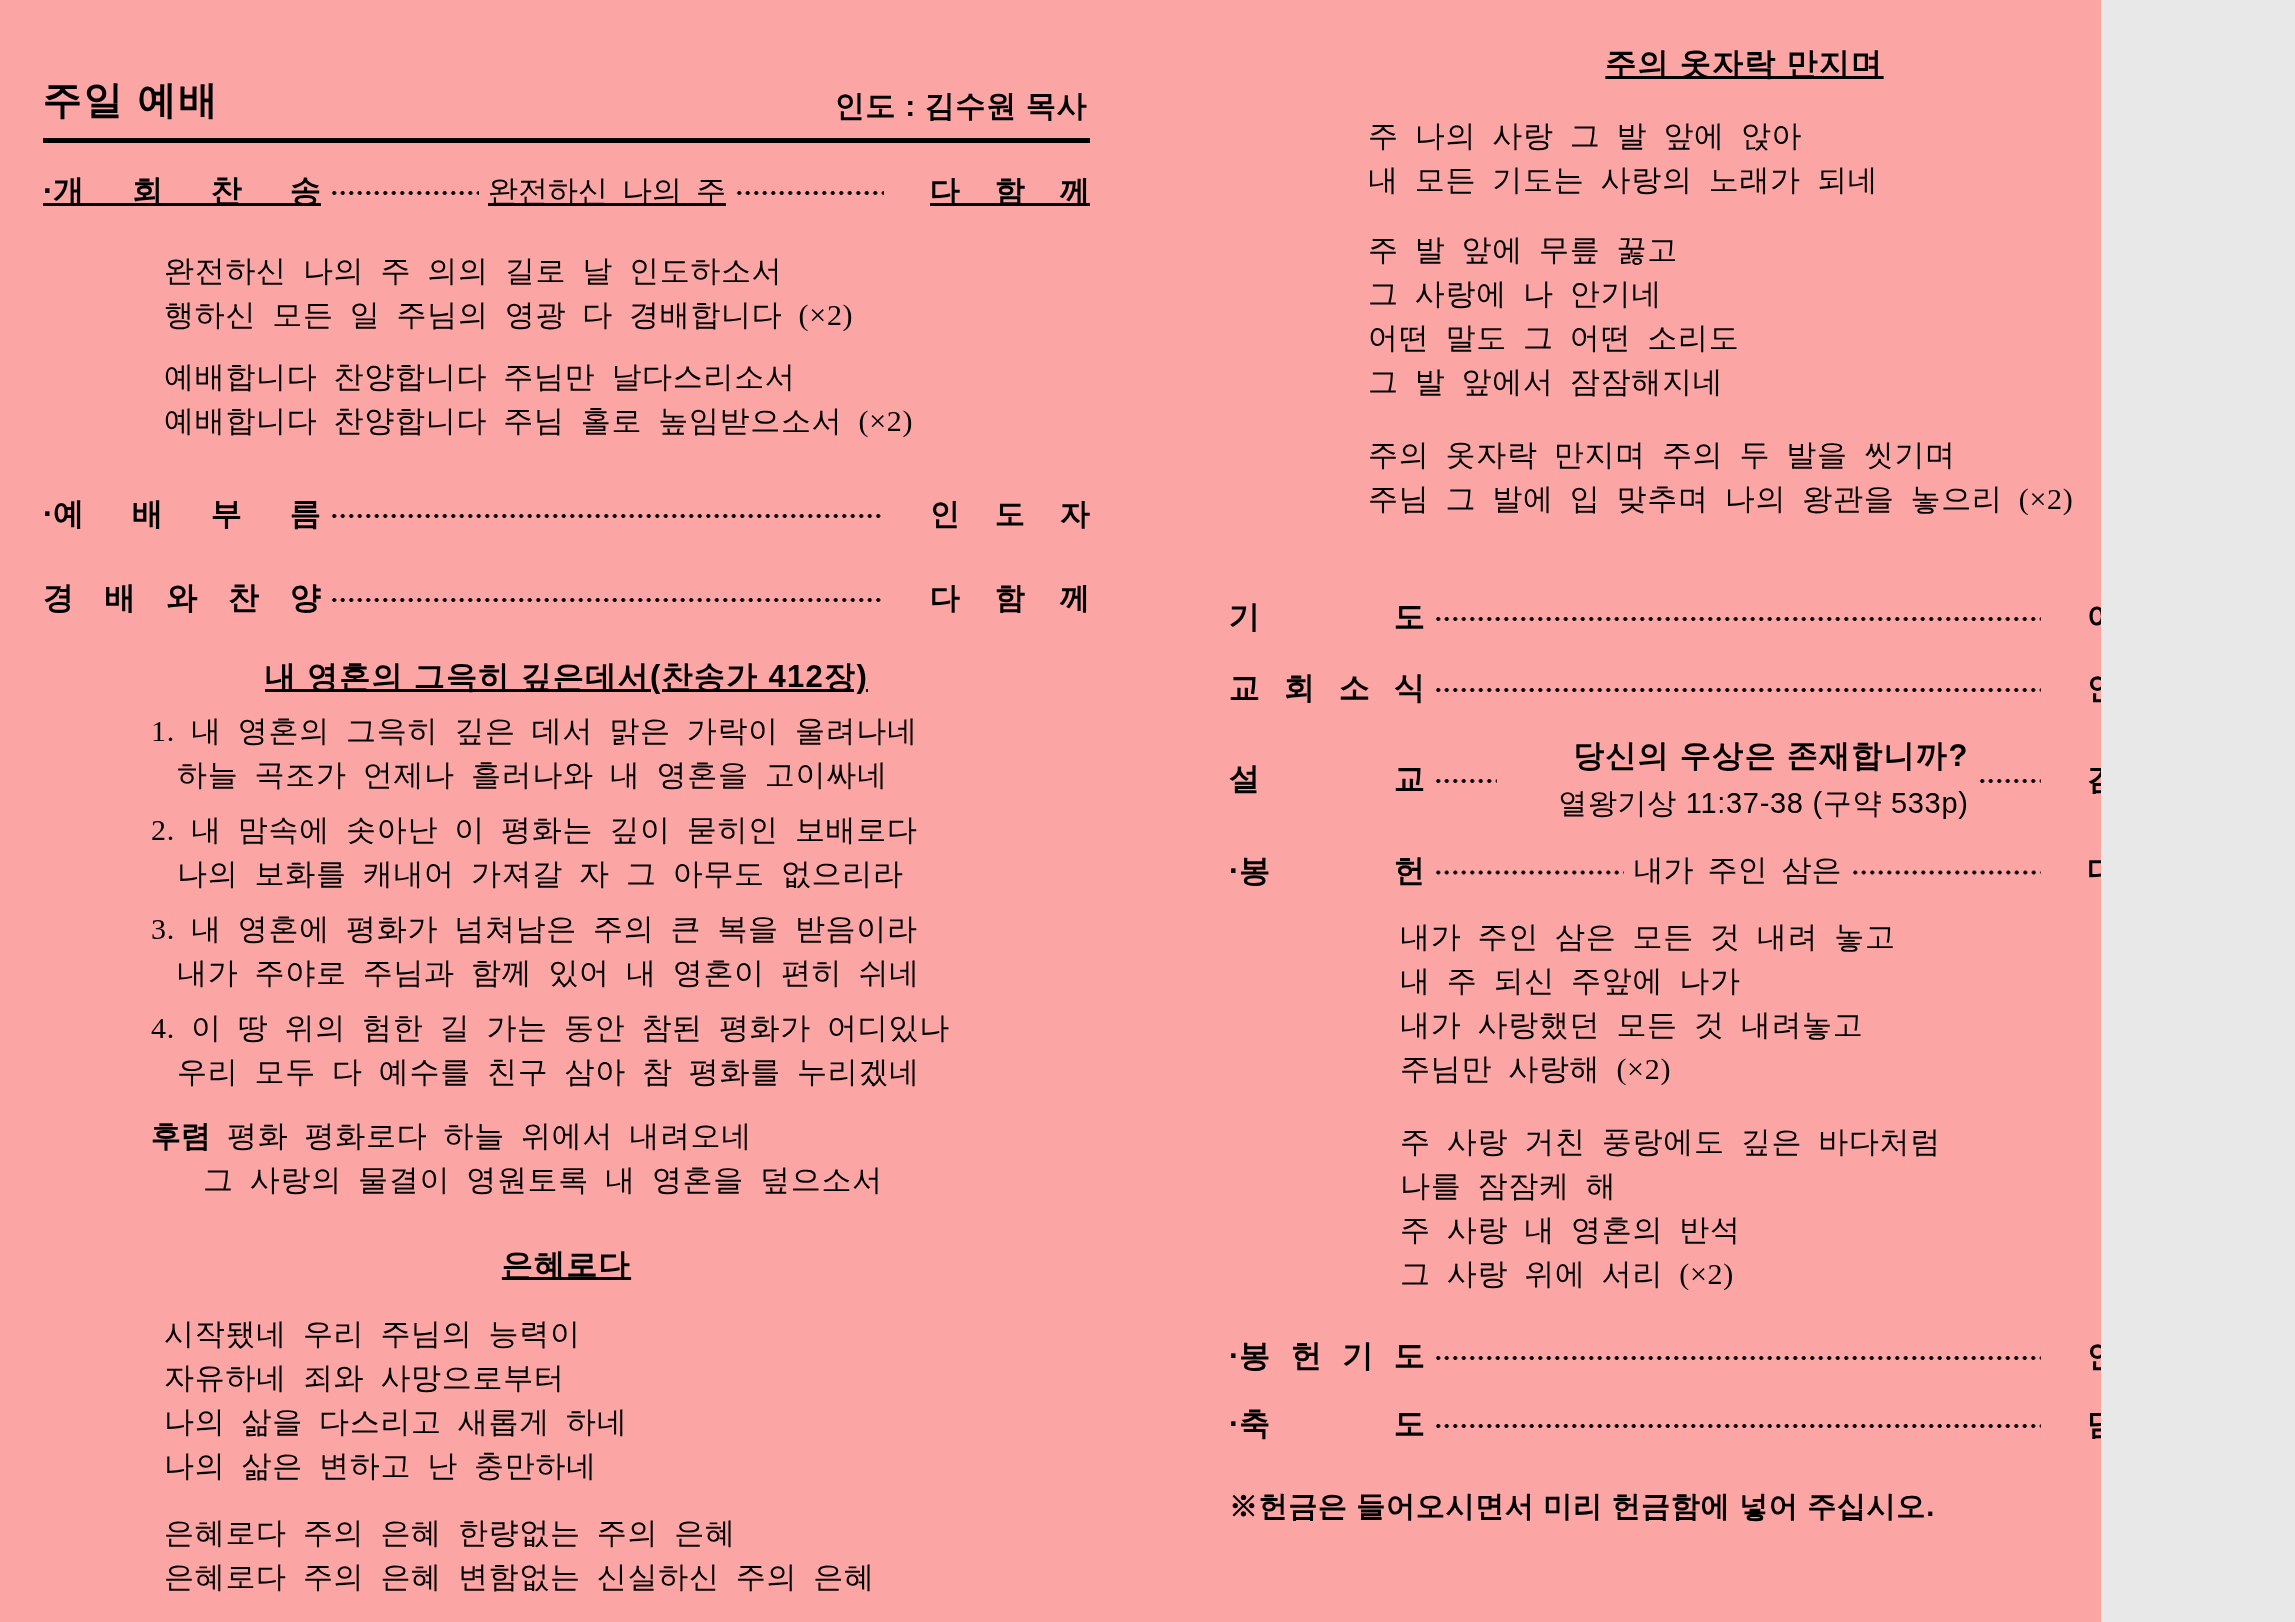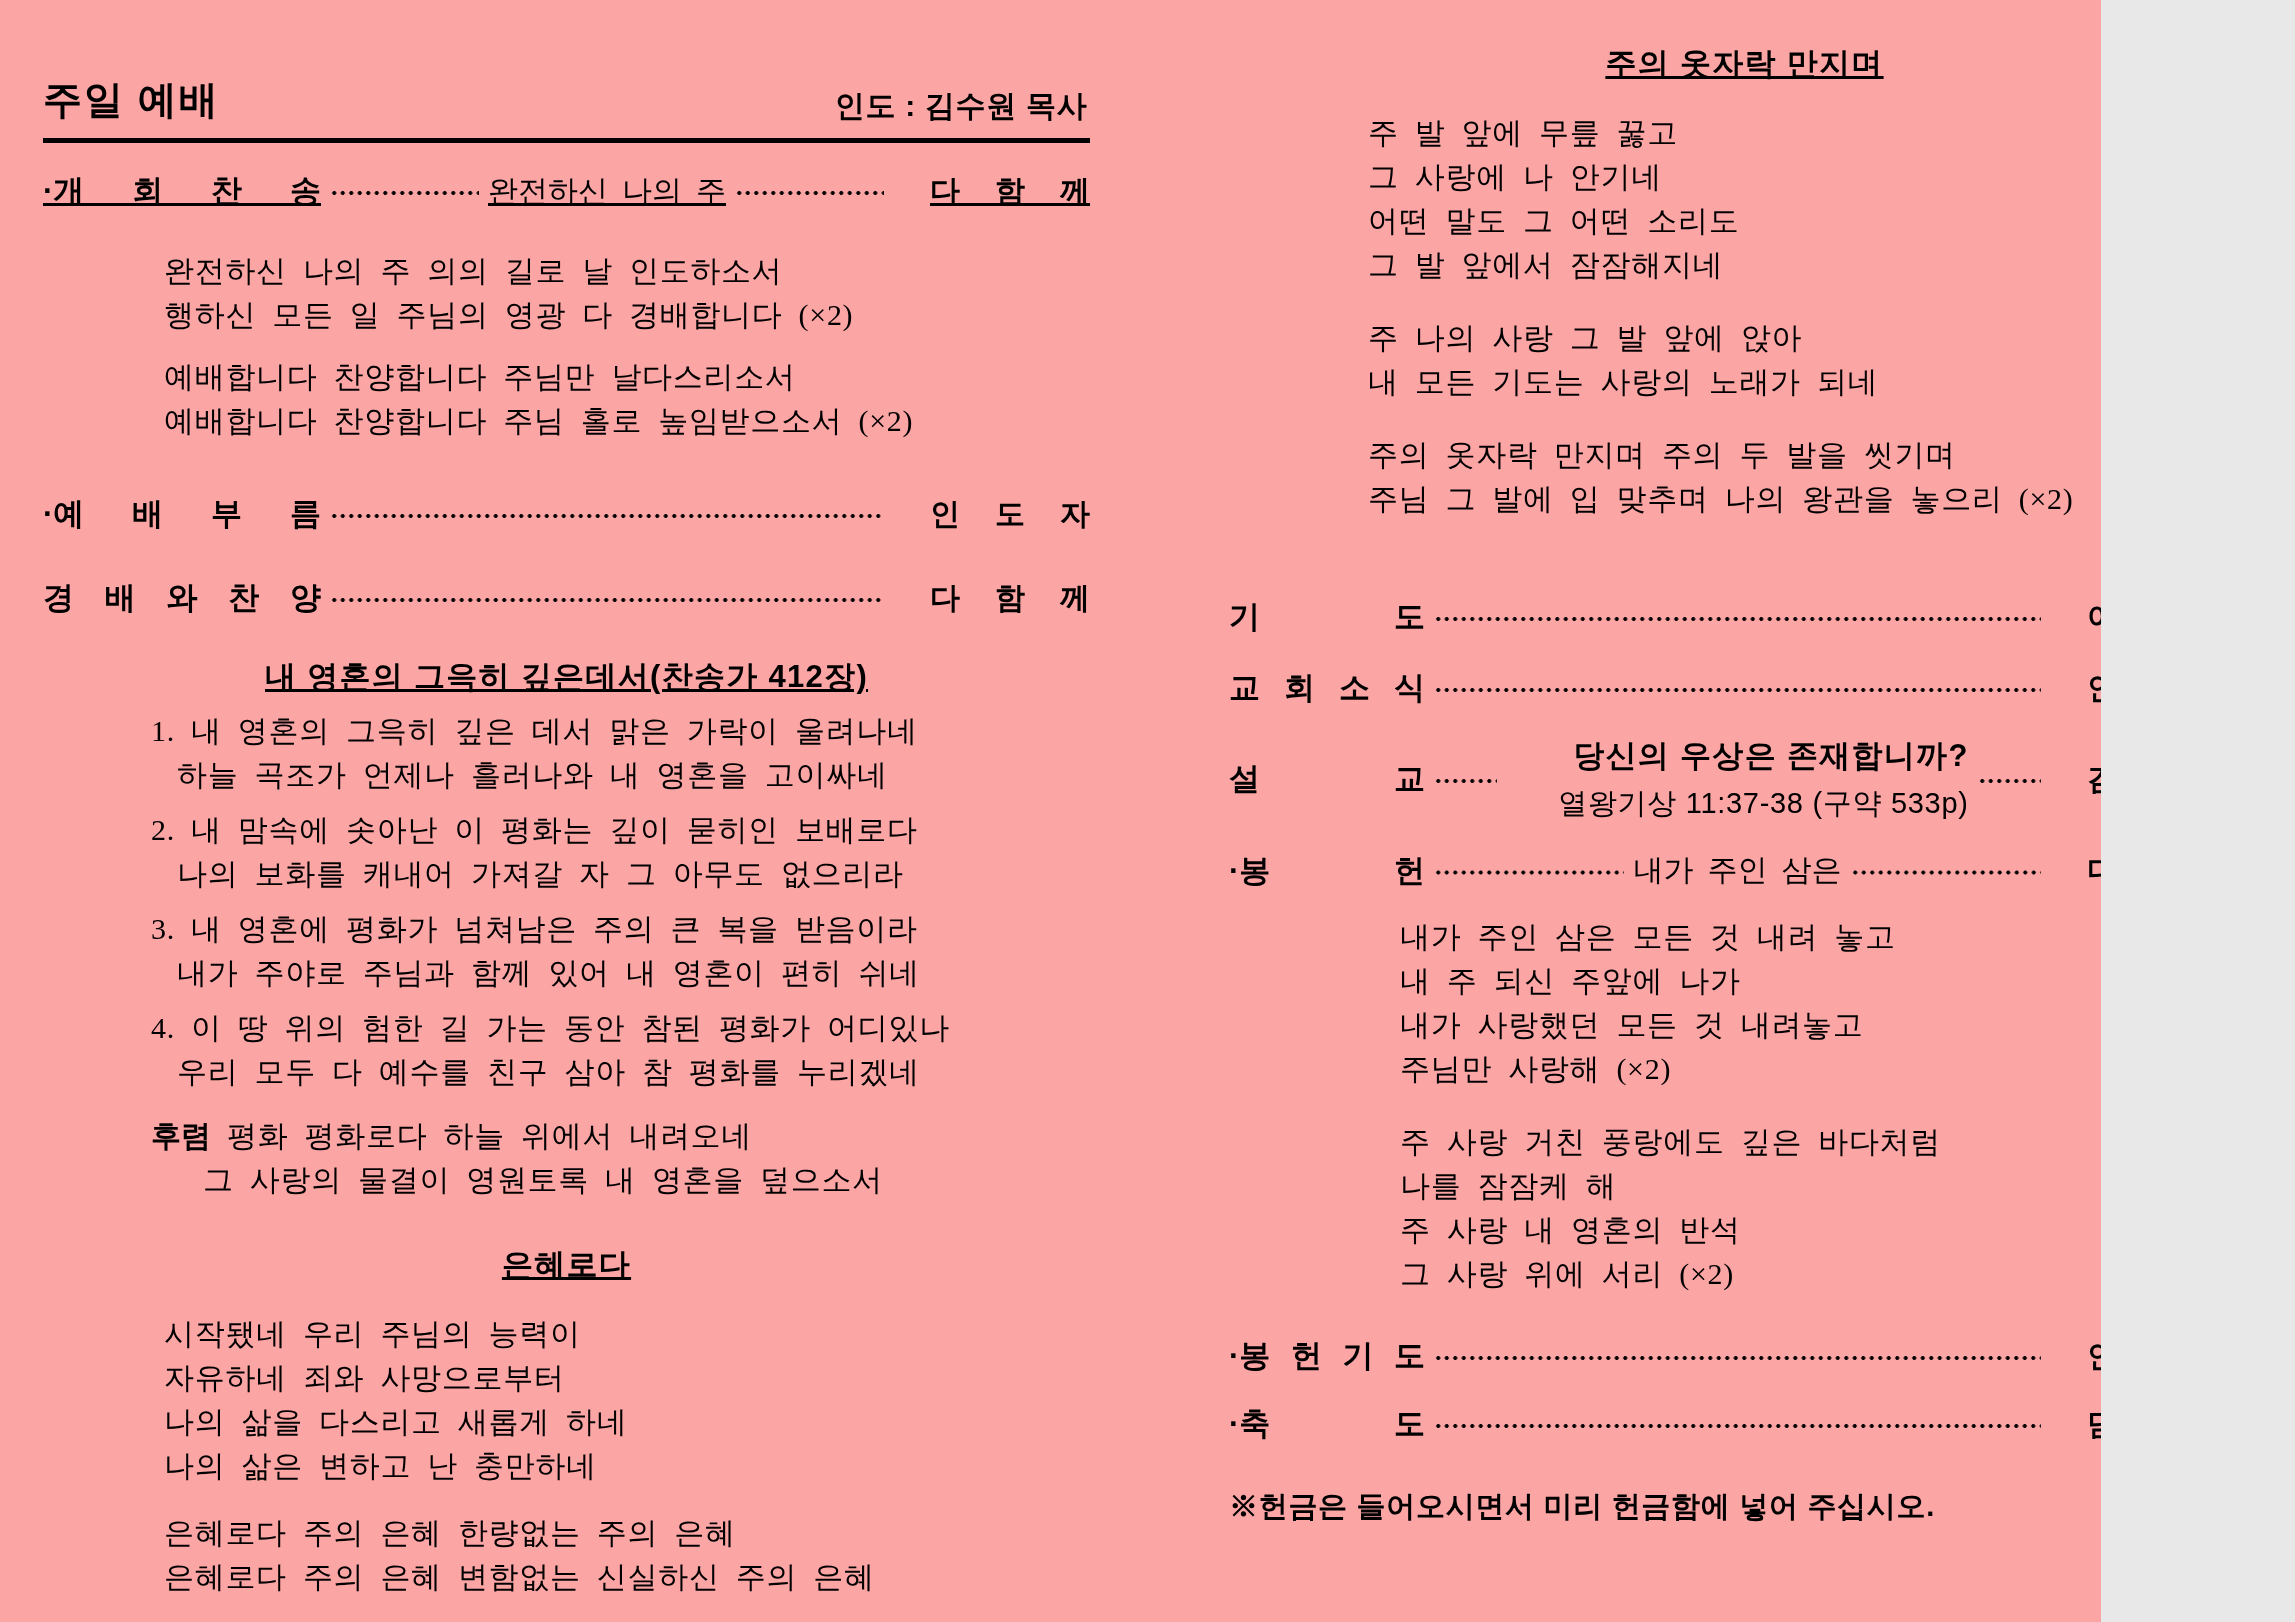--- a/index.html
+++ b/index.html
@@ -161,29 +161,29 @@
       <div class="ind-l">은혜로다 주의 은혜 한량없는 주의 은혜</div>
       <div class="ind-l">은혜로다 주의 은혜 변함없는 신실하신 주의 은혜</div>
     </div>
 
   </div>
 
   <div class="col col-right">
 
     <div class="song-title">주의 옷자락 만지며</div>
 
+    <div class="lyr mt-44">
+      <div class="ind-r">주 나의 사랑 그 발 앞에 앉아</div>
+      <div class="ind-r">내 모든 기도는 사랑의 노래가 되네</div>
+    </div>
     <div class="lyr mt-40">
       <div class="ind-r">주 발 앞에 무릎 꿇고</div>
       <div class="ind-r">그 사랑에 나 안기네</div>
       <div class="ind-r">어떤 말도 그 어떤 소리도</div>
       <div class="ind-r">그 발 앞에서 잠잠해지네</div>
-    </div>
-    <div class="lyr mt-44">
-      <div class="ind-r">주 나의 사랑 그 발 앞에 앉아</div>
-      <div class="ind-r">내 모든 기도는 사랑의 노래가 되네</div>
     </div>
     <div class="lyr mt-44">
       <div class="ind-r">주의 옷자락 만지며 주의 두 발을 씻기며</div>
       <div class="ind-r">주님 그 발에 입 맞추며 나의 왕관을 놓으리 (×2)</div>
     </div>
 
     <div class="row mt-84">
       <span class="lbl lbl-r">기 도</span>
       <span class="dots"></span>
       <span class="perf perf-r">이현정 집사</span>

